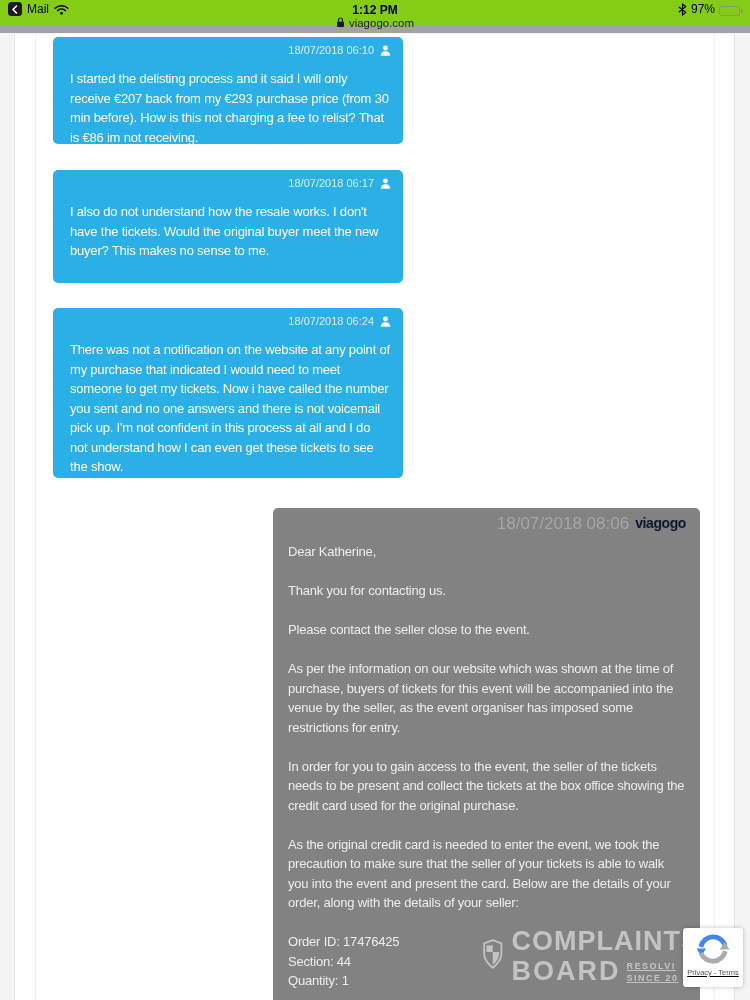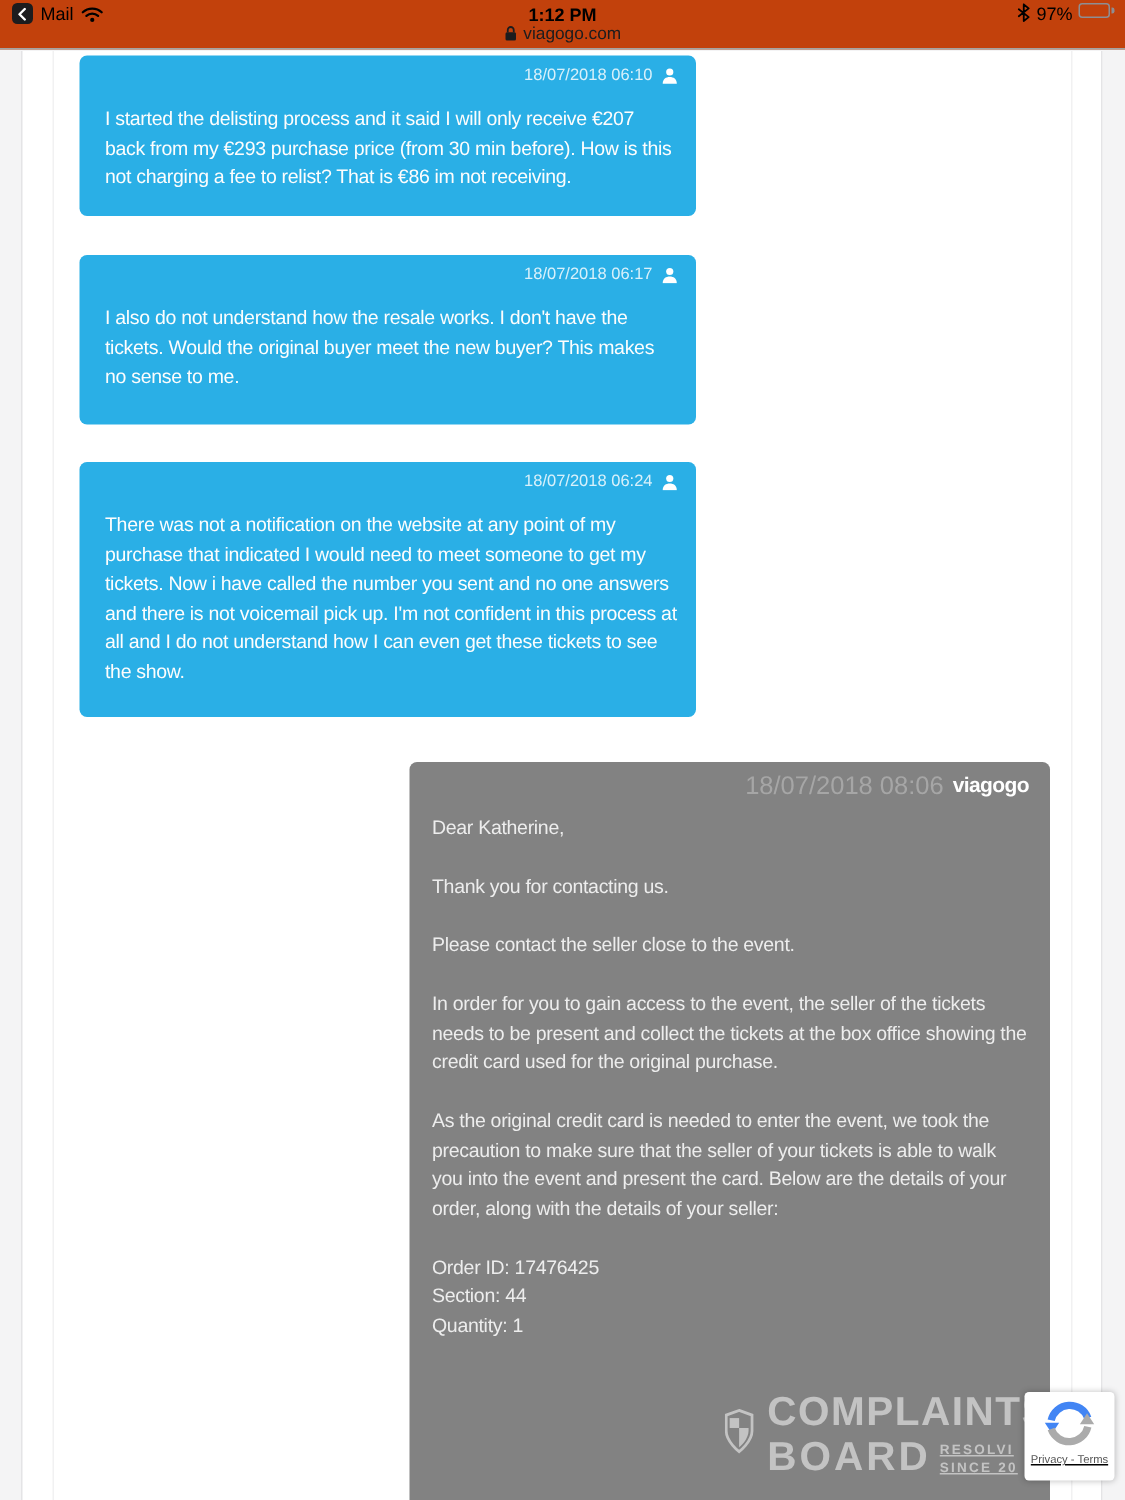--- a/index.html
+++ b/index.html
@@ -6,34 +6,34 @@
   html,body { width:750px; height:1000px; overflow:hidden; }
   body {
     font-family:"Liberation Sans", sans-serif;
     background:#f4f4f5;
     position:relative;
   }
 
   
   .statusbar {
     position:absolute; left:0; top:0; width:750px; height:33px;
-    background:#c2410c; border-bottom:1px solid #a3a3a3; z-index:50;
+    background:#84cc16; border-bottom:7px solid #a3a3a3; z-index:50;
   }
   .sb-row1 { position:absolute; left:0; top:0; width:100%; height:19px; }
   .sb-left { position:absolute; left:8px; top:2px; display:flex; align-items:center; gap:5px; }
   .back-btn {
     width:14px; height:14px; background:#1c1c1e; border-radius:3.5px;
     display:flex; align-items:center; justify-content:center;
   }
   .sb-label { font-size:12px; color:#000; }
   .sb-time {
     position:absolute; left:0; right:0; top:3px; text-align:center;
     font-size:12px; font-weight:bold; color:#000;
   }
-  .sb-right { position:absolute; right:7px; top:2px; display:flex; align-items:flex-start; gap:4px; }
+  .sb-right { position:absolute; right:7px; top:2px; display:flex; align-items:flex-end; gap:4px; }
   .battery-body {
     width:21px; height:10px; border:1px solid #8e8e93; border-radius:2.5px;
     position:relative; padding:1px;
   }
   .battery-fill { width:97%; height:100%; background:#000; border-radius:1px; }
   .battery-tip {
     width:2px; height:4px; background:#8e8e93;
     border-radius:0 1.5px 1.5px 0; margin-left:1px;
   }
   .sb-row2 {
@@ -50,32 +50,32 @@
   .inner-frame {
     position:absolute; left:20px; top:0; width:680px; height:100%;
     border-left:1px solid #f1f1f2; border-right:1px solid #f1f1f2;
   }
 
   
   .bubble {
     position:absolute; border-radius:5px; color:#ffffff;
     font-size:13px; letter-spacing:-0.2px; line-height:19.5px;
   }
-  .bubble-user { left:53px; width:411px; background:#2aafe6; padding:6px 12px 12px 17px; }
+  .bubble-user { left:53px; width:350px; background:#2aafe6; padding:6px 12px 12px 17px; }
   .bubble-agent {
     left:273px; width:427px; background:#828282; padding:8px 14px 0 15px;
     overflow:hidden;
   }
   .bubble-head {
     display:flex; align-items:center; justify-content:flex-end; gap:6px;
     height:15px; margin-bottom:11px;
   }
   .ts-user { font-size:11px; color:rgba(255,255,255,0.82); letter-spacing:0; }
   .ts-agent { font-size:17px; color:#a6a6a6; letter-spacing:0; }
-  .viagogo-logo { font-size:14px; font-weight:bold; color:#ffffff; letter-spacing:-0.4px; }
+  .viagogo-logo { font-size:14px; font-weight:bold; color:#0f172a; letter-spacing:-0.4px; }
   .msg-text { color:#fdfdfd; }
   .bubble-agent .msg-par { color:#ededed; margin-bottom:19.5px; }
   .order-block { color:#ededed; }
 
   #bubble1 { top:37px;  height:107px; }
   #bubble2 { top:170px; height:113px; }
   #bubble3 { top:308px; height:170px; }
   #bubble4 { top:508px; height:512px; }
 
   
@@ -181,20 +181,21 @@
 </div>
 
 <div id="bubble4" class="bubble bubble-agent">
   <div class="bubble-head">
     <span class="ts-agent">18/07/2018 08:06</span>
     <span class="viagogo-logo">viagogo</span>
   </div>
   <div class="msg-par">Dear Katherine,</div>
   <div class="msg-par">Thank you for contacting us.</div>
   <div class="msg-par">Please contact the seller close to the event.</div>
+  <div class="msg-par">As per the information on our website which was shown at the time of purchase, buyers of tickets for this event will be accompanied into the venue by the seller, as the event organiser has imposed some restrictions for entry.</div>
   <div class="msg-par">In order for you to gain access to the event, the seller of the tickets needs to be present and collect the tickets at the box office showing the credit card used for the original purchase.</div>
   <div class="msg-par">As the original credit card is needed to enter the event, we took the precaution to make sure that the seller of your tickets is able to walk you into the event and present the card. Below are the details of your order, along with the details of your seller:</div>
   <div class="order-block">
     <div>Order ID: 17476425</div>
     <div>Section: 44</div>
     <div>Quantity: 1</div>
   </div>
 
   <div class="watermark">
     <svg width="34" height="52" viewBox="0 0 34 52">

